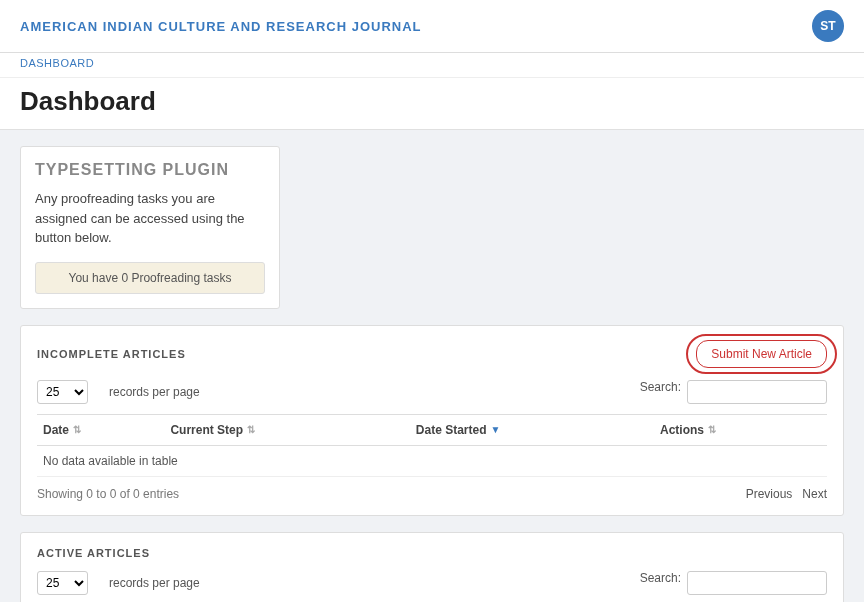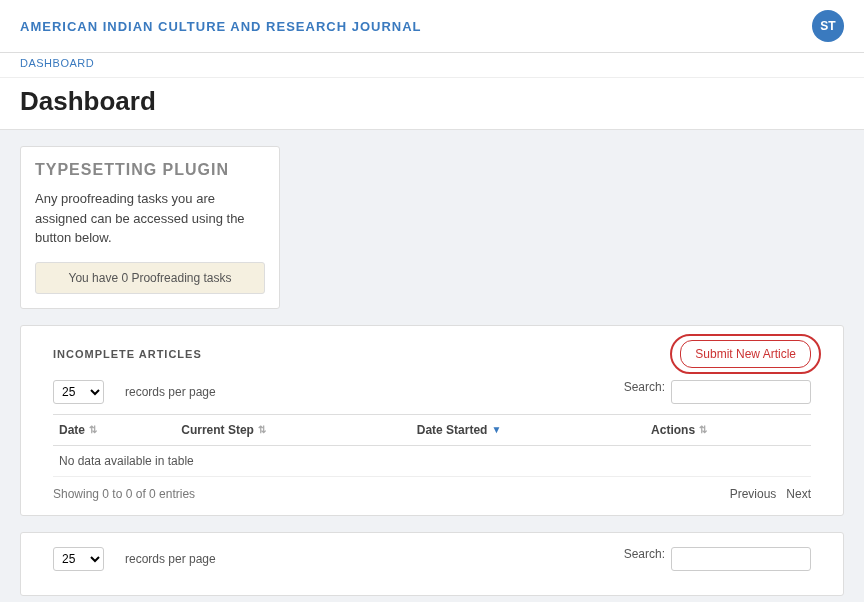--- a/index.html
+++ b/index.html
@@ -107,21 +107,21 @@
       color: #555;
       cursor: pointer;
     }
 
     
     .section-panel {
       background: #fff;
       border: 1px solid #ddd;
       border-radius: 3px;
       margin-bottom: 16px;
-      padding: 14px 32px;
+      padding: 14px 16px;
     }
     .section-header {
       display: flex;
       align-items: center;
       justify-content: space-between;
       margin-bottom: 12px;
     }
     .section-title {
       font-size: 11px;
       font-weight: bold;
@@ -345,20 +345,23 @@
     <div class="pagination-area">
       <span class="showing-text">Showing 0 to 0 of 0 entries</span>
       <div class="pagination-btns">
         <button class="pag-btn">Previous</button>
         <button class="pag-btn">Next</button>
       </div>
     </div>
   </div>
 
   <div class="section-panel">
+    <div class="section-header">
+      <span class="section-title">ACTIVE ARTICLES</span>
+    </div>
 
     <div class="table-controls">
       <div class="records-control">
         <select class="records-select">
           <option>25</option>
           <option>50</option>
           <option>100</option>
         </select>
         <span class="records-label">records per page</span>
       </div>

